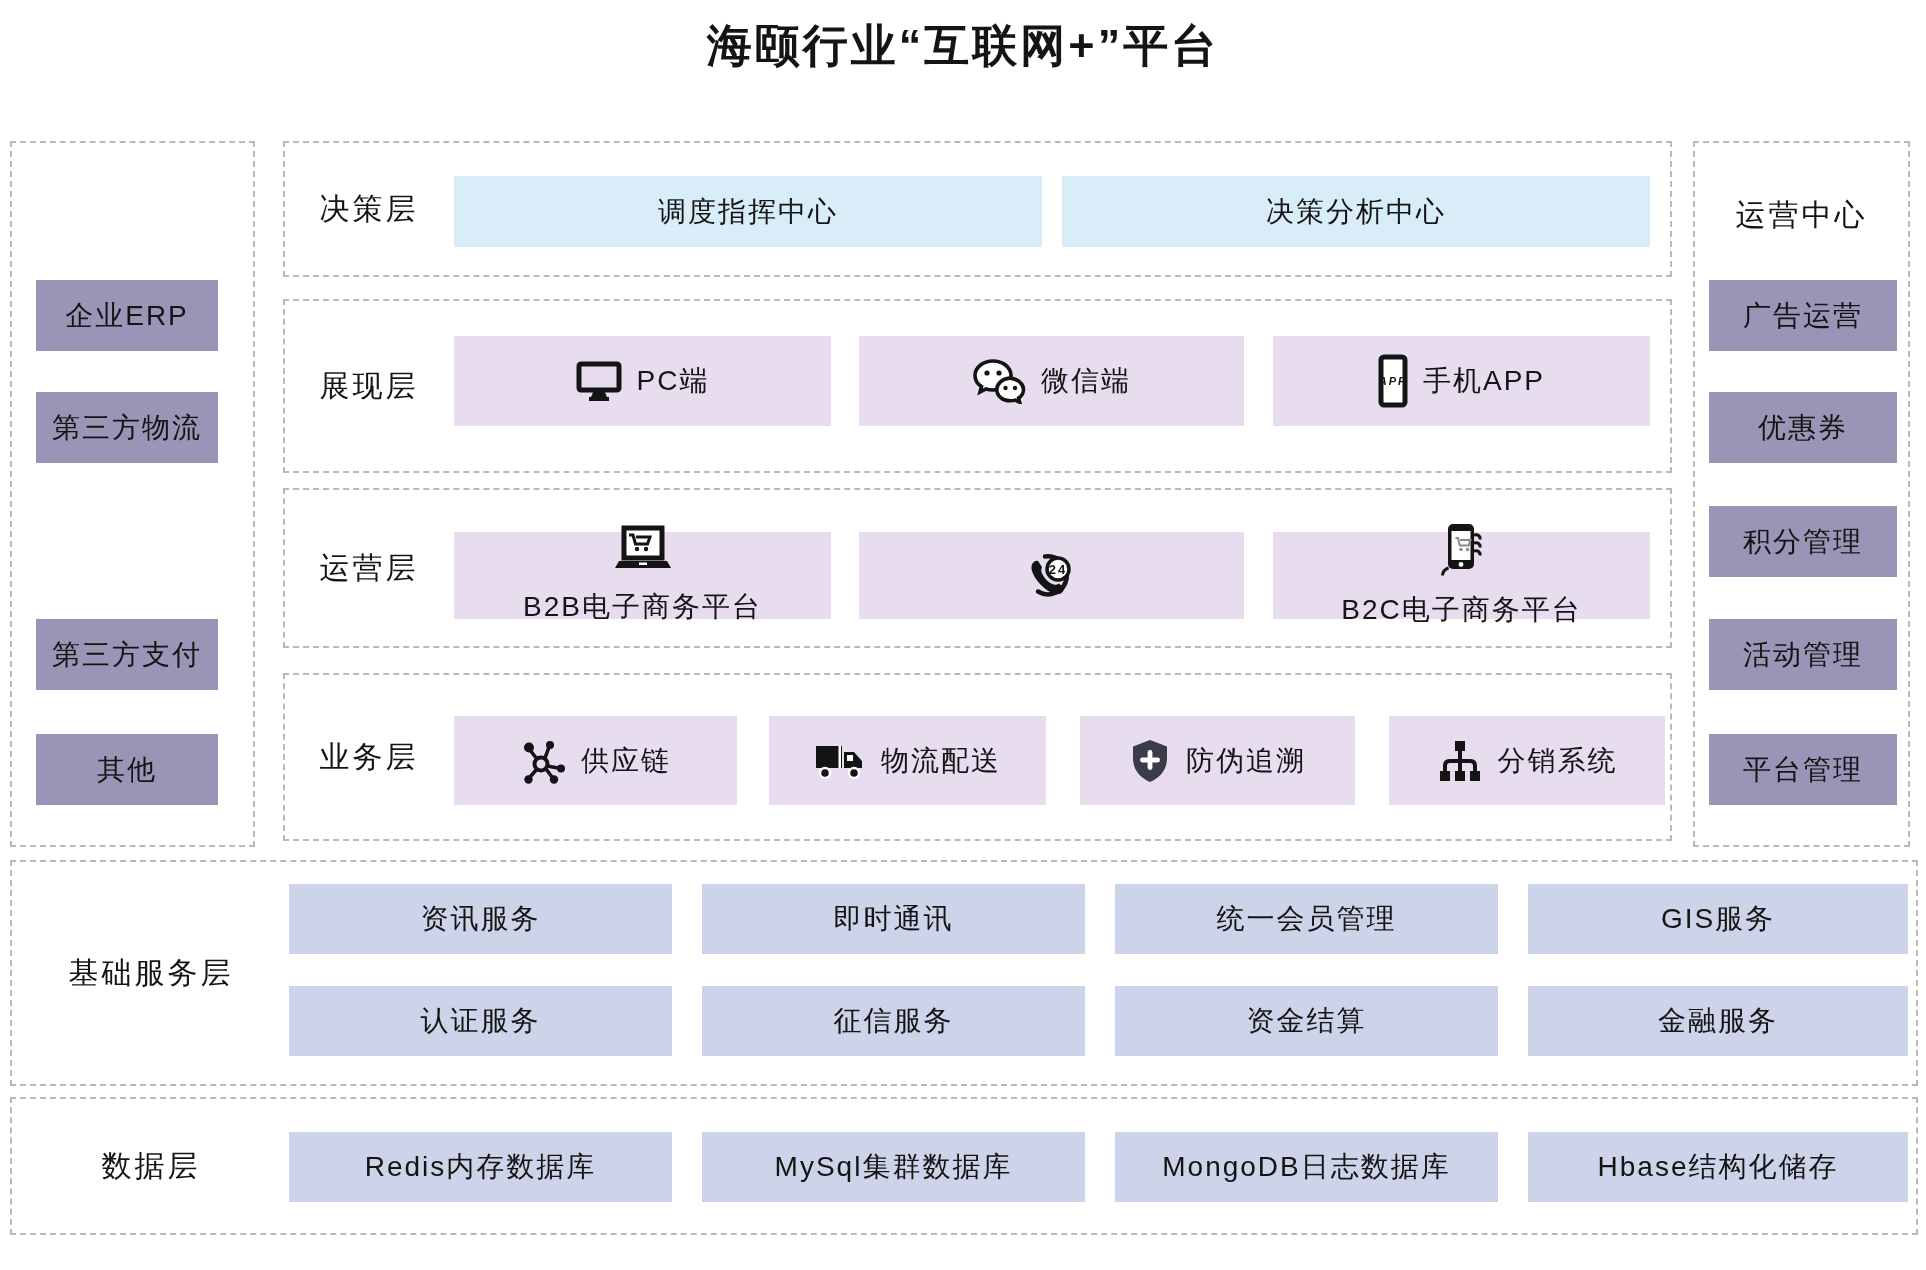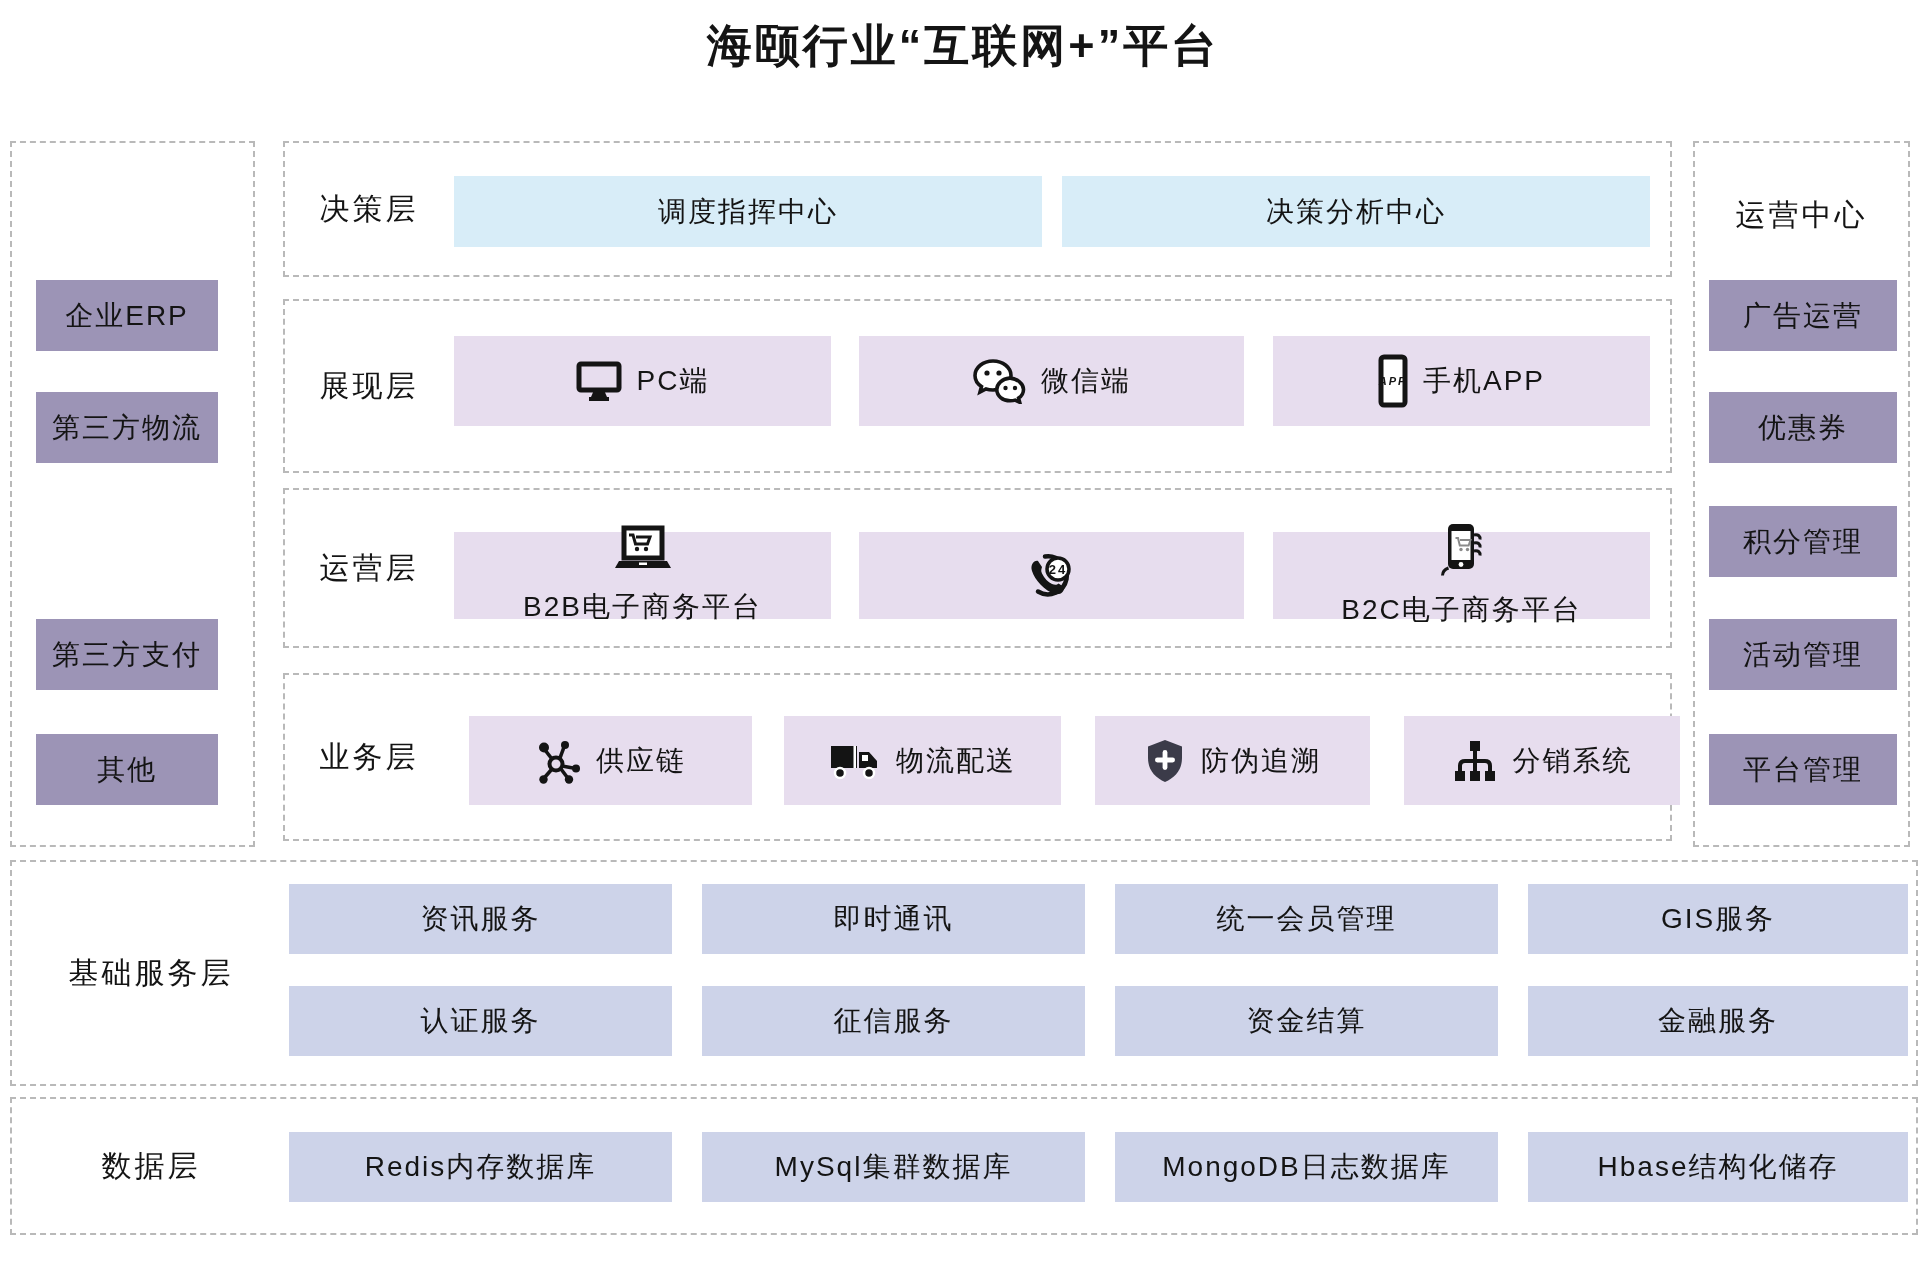--- a/index.html
+++ b/index.html
@@ -45,21 +45,21 @@
     position:absolute;left:0;top:0;bottom:0;width:168px;
     display:flex;align-items:center;justify-content:center;
     font-size:30px;letter-spacing:3px;
   }
   .c-dec{top:33px;height:71px;background:var(--blue);}
   .dec0{left:169px;width:588px}.dec1{left:777px;width:588px}
   .c-pres{top:35px;height:90px;background:var(--pink);}
   .pres0{left:169px;width:377px}.pres1{left:574px;width:385px}.pres2{left:988px;width:377px}
   .c-op{top:42px;height:87px;background:var(--pink);flex-direction:column;}
   .op0{left:169px;width:377px}.op1{left:574px;width:385px}.op2{left:988px;width:377px}
-  .c-biz{top:41px;height:89px;background:var(--pink);margin-left:15px;}
+  .c-biz{top:41px;height:89px;background:var(--pink);}
   .biz0{left:169px;width:283px}.biz1{left:484px;width:277px}.biz2{left:795px;width:275px}.biz3{left:1104px;width:276px}
   
   #panel-base{left:10px;top:860px;width:1908px;height:226px;}
   #panel-data{left:10px;top:1097px;width:1908px;height:138px;}
   .bottom-label{
     position:absolute;left:0;top:0;bottom:0;width:278px;
     display:flex;align-items:center;justify-content:center;
     font-size:30px;letter-spacing:3px;
   }
   .c-base{height:70px;background:var(--peri);}

